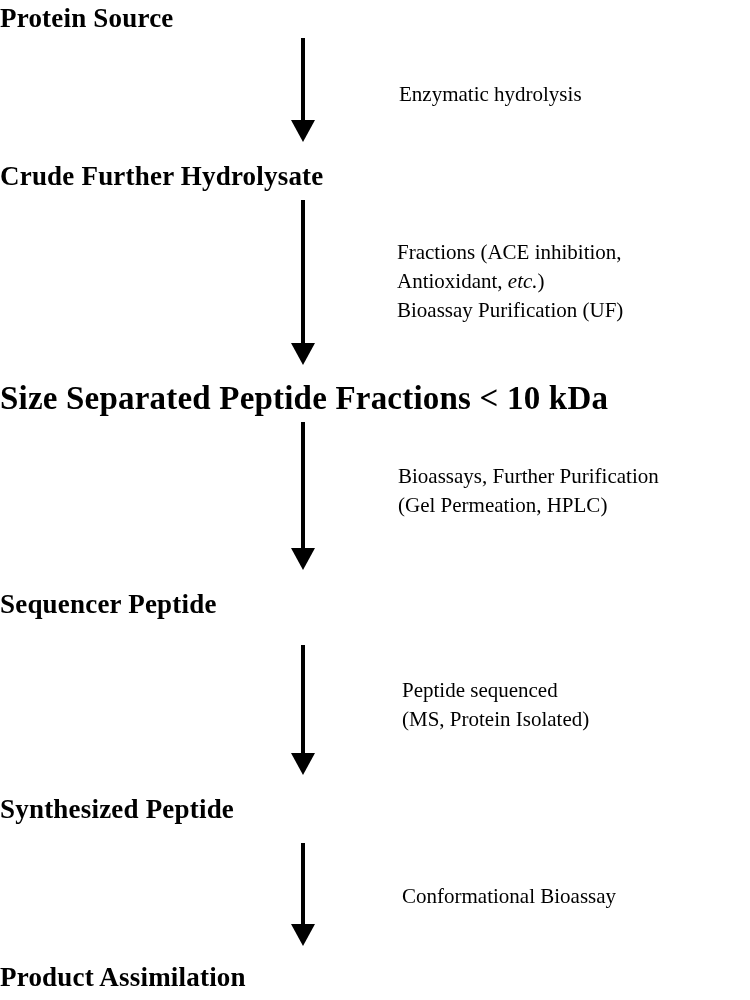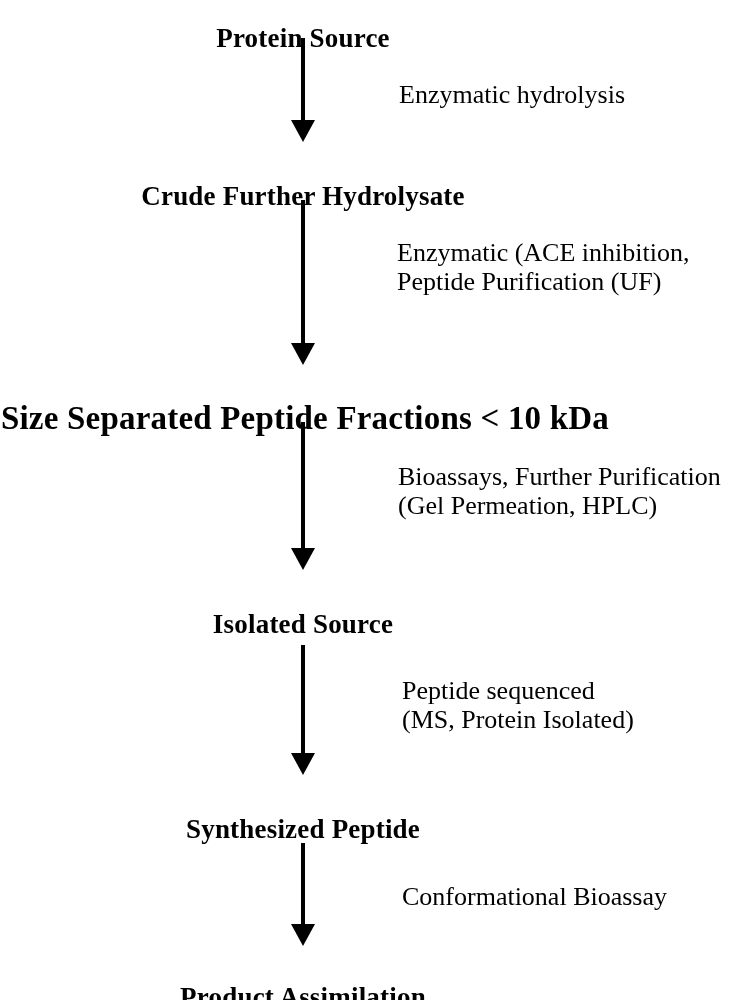--- a/index.html
+++ b/index.html
@@ -15,28 +15,26 @@
     background: #ffffff;
     overflow: hidden;
     font-family: "Liberation Serif", "DejaVu Serif", serif;
     color: #000000;
   }
   
   .node-label {
     position: absolute;
     left: 0;
     width: 606px;          
-    text-align: center;
     font-weight: bold;
     font-size: 27px;
     line-height: 32px;
     letter-spacing: 0.2px;
     white-space: nowrap;
     color: #000000;
-    margin-top: 20px;
   }
   .node-label.wide {
     width: 610px;
     font-size: 33px;
   }
   
   .arrow {
     position: absolute;
     width: 24px;           
   }
@@ -52,21 +50,21 @@
     left: 0;
     width: 0;
     height: 0;
     border-left: 12px solid transparent;
     border-right: 12px solid transparent;
     border-top: 22px solid #000000;
   }
   
   .edge-label {
     position: absolute;
-    font-size: 26px;
+    font-size: 21px;
     line-height: 29px;
     font-weight: normal;
     white-space: nowrap;
     color: #000000;
   }
   .edge-label .ital {
     font-style: italic;
   }
 </style>
 </head>
@@ -86,37 +84,38 @@
   </div>
 
   <div class="node-label" style="top:160px;">Crude Further Hydrolysate</div>
 
   <div class="arrow" style="left:291px; top:200px; height:165px;">
     <div class="shaft" style="height:145px;"></div>
     <div class="head" style="top:143px;"></div>
   </div>
 
   <div class="edge-label" style="left:397px; top:238px;">
-    <div>Enzymatic (ACE inhibition,</div>
-    <div>Peptide Purification (UF)</div>
+    <div>Fractions (ACE inhibition,</div>
+    <div><span>Antioxidant, </span><span class="ital">etc.</span><span>)</span></div>
+    <div>Bioassay Purification (UF)</div>
   </div>
 
   <div class="node-label wide" style="top:382px;">Size Separated Peptide Fractions &lt; 10 kDa</div>
 
   <div class="arrow" style="left:291px; top:422px; height:148px;">
     <div class="shaft" style="height:128px;"></div>
     <div class="head" style="top:126px;"></div>
   </div>
 
   <div class="edge-label" style="left:398px; top:462px;">
     <div>Bioassays, Further Purification</div>
     <div>(Gel Permeation, HPLC)</div>
   </div>
 
-  <div class="node-label" style="top:588px;">Isolated Source</div>
+  <div class="node-label" style="top:588px;">Sequencer Peptide</div>
 
   <div class="arrow" style="left:291px; top:645px; height:130px;">
     <div class="shaft" style="height:110px;"></div>
     <div class="head" style="top:108px;"></div>
   </div>
 
   <div class="edge-label" style="left:402px; top:676px;">
     <div>Peptide sequenced</div>
     <div>(MS, Protein Isolated)</div>
   </div>

